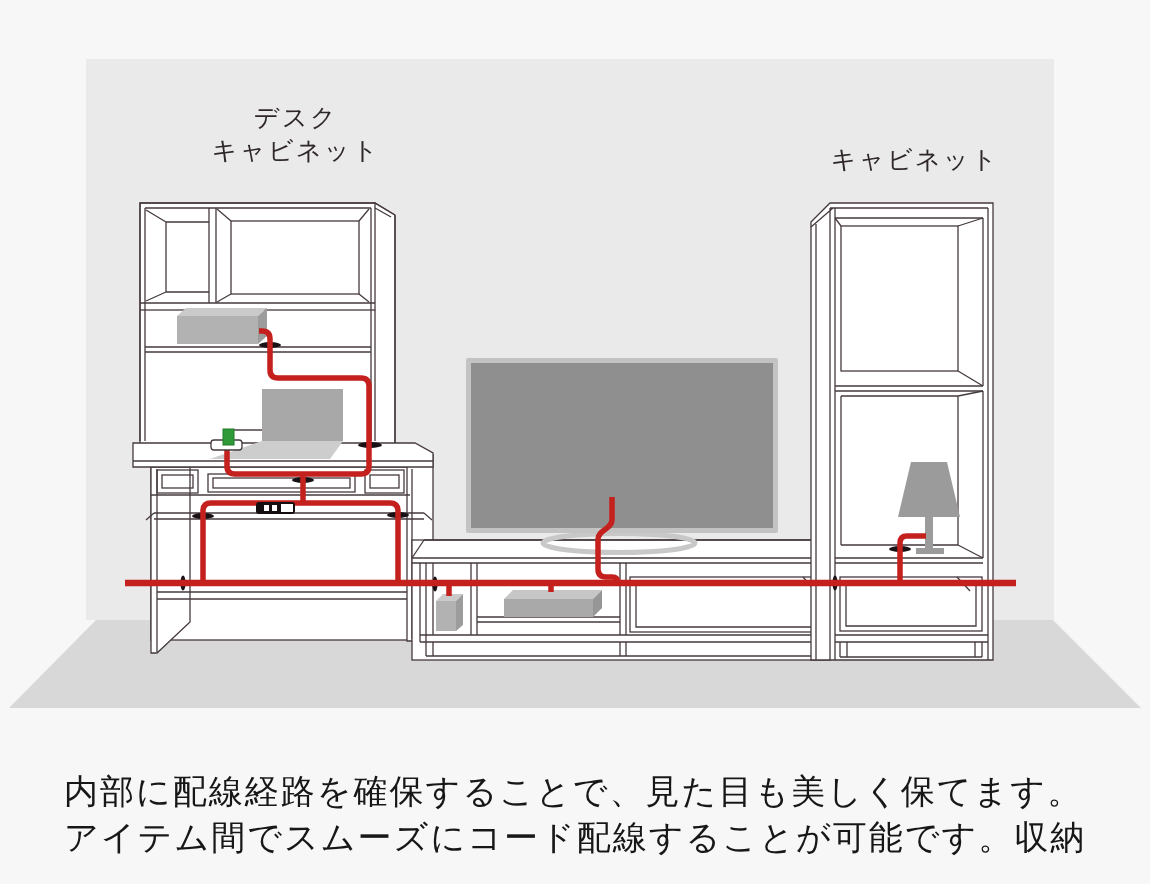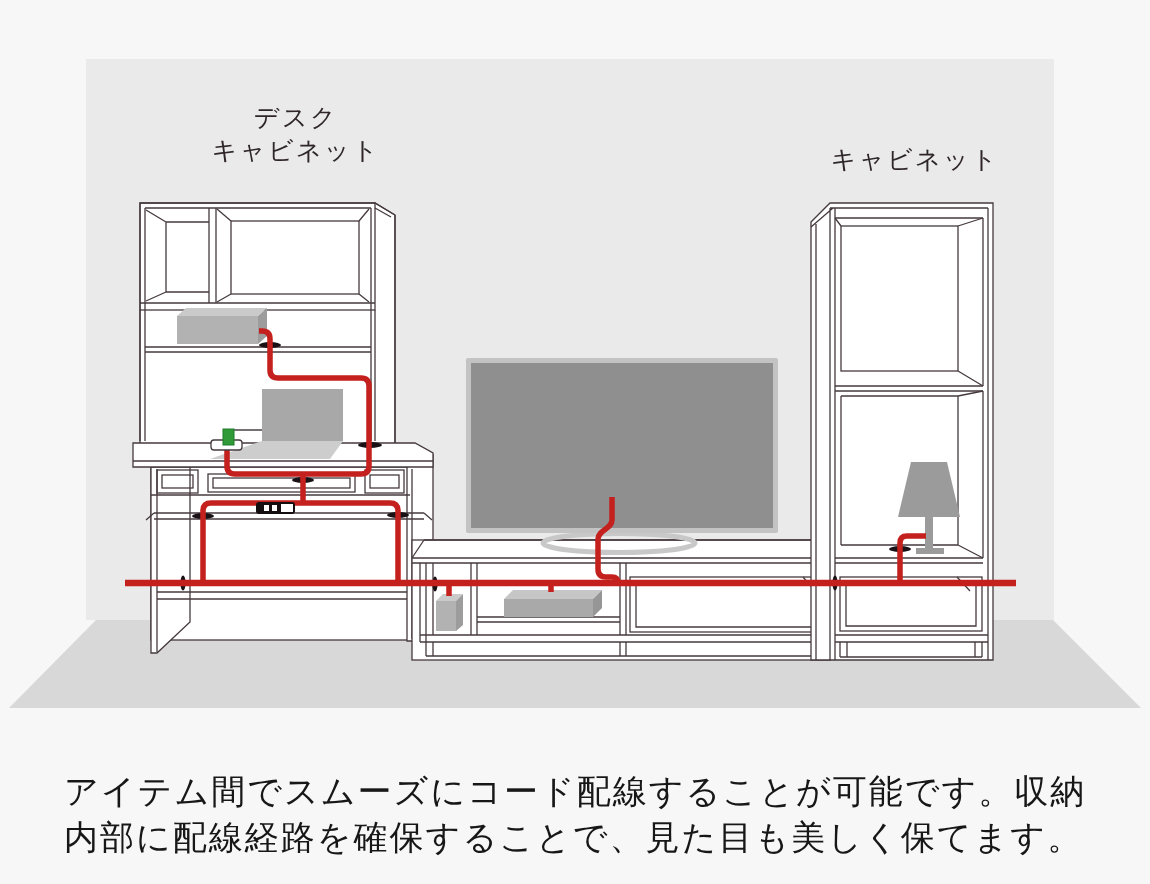--- a/index.html
+++ b/index.html
@@ -204,16 +204,16 @@
     </g>
   </svg>
 
   <div class="unit-label" style="left:186px;top:101px">
     <div>デスク</div>
     <div>キャビネット</div>
   </div>
   <div class="unit-label" style="left:805px;top:143px">キャビネット</div>
 
   <div class="caption">
+    <div>内部に配線経路を確保することで、見た目も美しく保てます。</div>
     <div>アイテム間でスムーズにコード配線することが可能です。収納</div>
-    <div>内部に配線経路を確保することで、見た目も美しく保てます。</div>
   </div>
 </div>
 
 </body></html>

